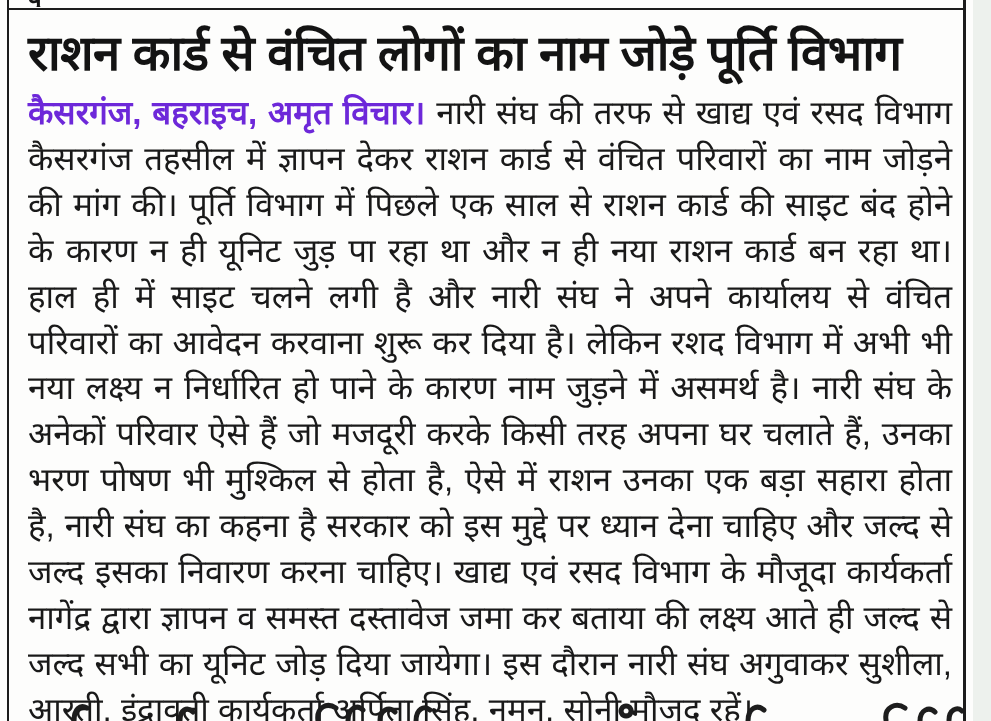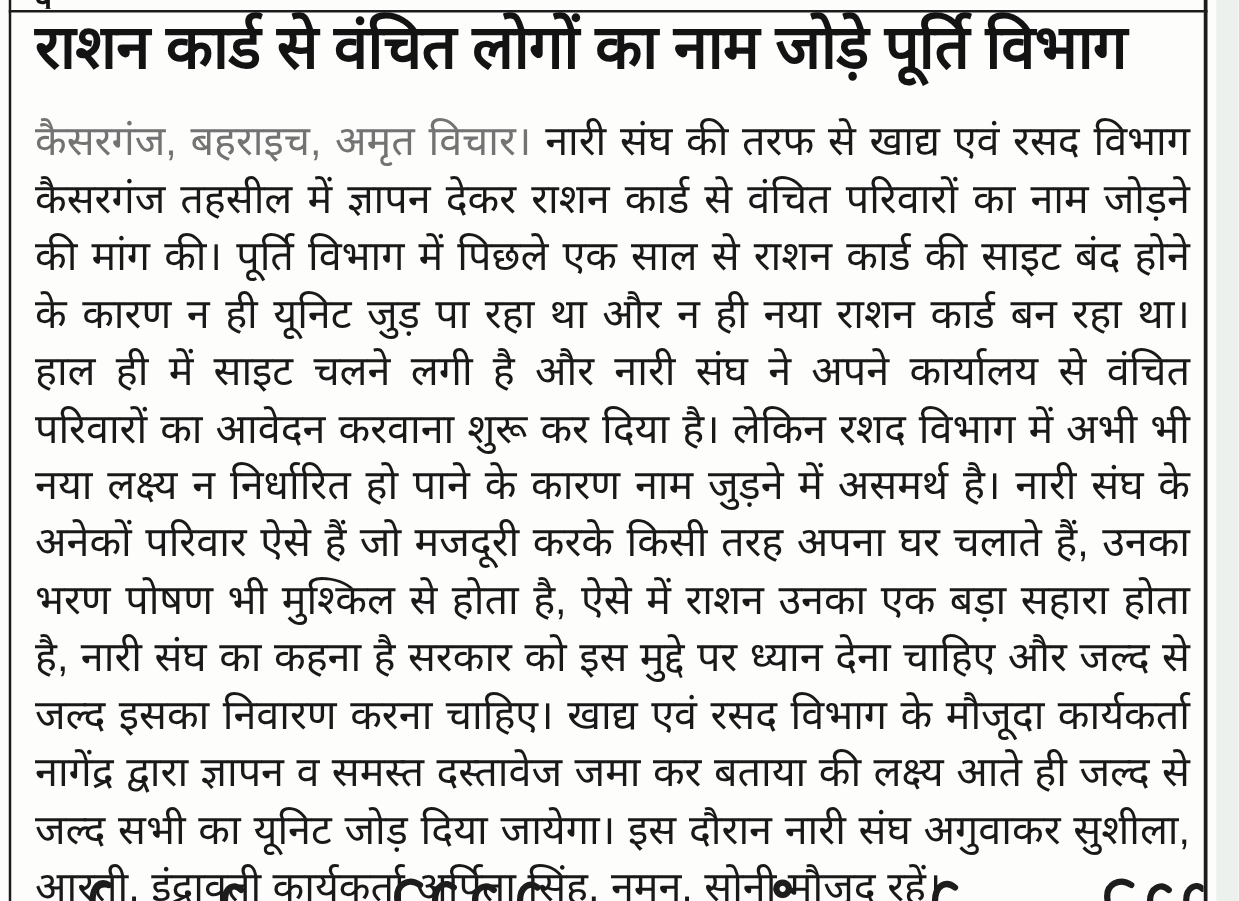--- a/index.html
+++ b/index.html
@@ -38,42 +38,42 @@
   .clip-top span {
     position: relative;
     top: -21px;
     font-size: 26px;
     font-weight: 700;
     color: #141414;
   }
 
   .headline {
     position: absolute;
-    left: 28px; top: 5px;
+    left: 28px; top: 20px;
     width: 928px;
     margin: 0;
     font-size: 49px;
     line-height: 66px;
     font-weight: 800;
     letter-spacing: -0.5px;
     color: #131313;
     white-space: nowrap;
   }
 
   .body-text {
     position: absolute;
     left: 28px; top: 90px;
     width: 924px;
     margin: 0;
     font-size: 33px;
     line-height: 45.9px;
     text-align: justify;
     color: #191919;
   }
-  .body-text .lead { font-weight: 400; color: #737373; }
+  .body-text .lead { font-weight: 700; color: #6d28d9; }
 
   
   .clip-bottom {
     position: absolute;
     left: 28px; top: 698px;
     width: 935px; height: 23px;
     overflow: hidden;
   }
 </style>
 </head>

